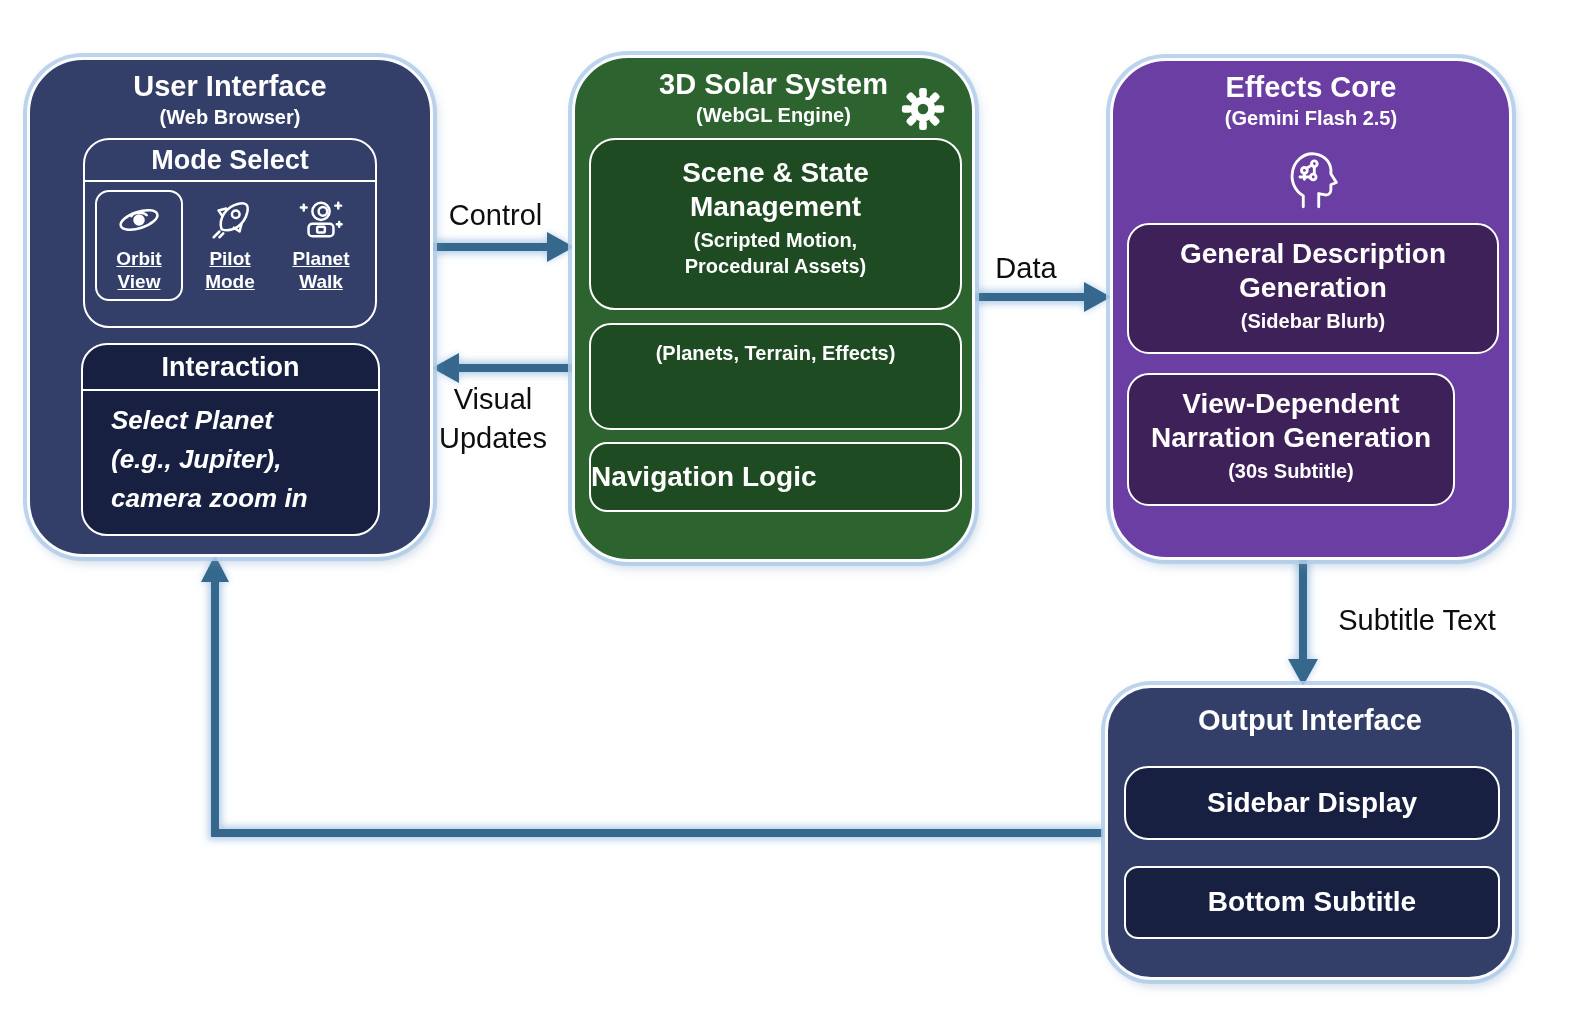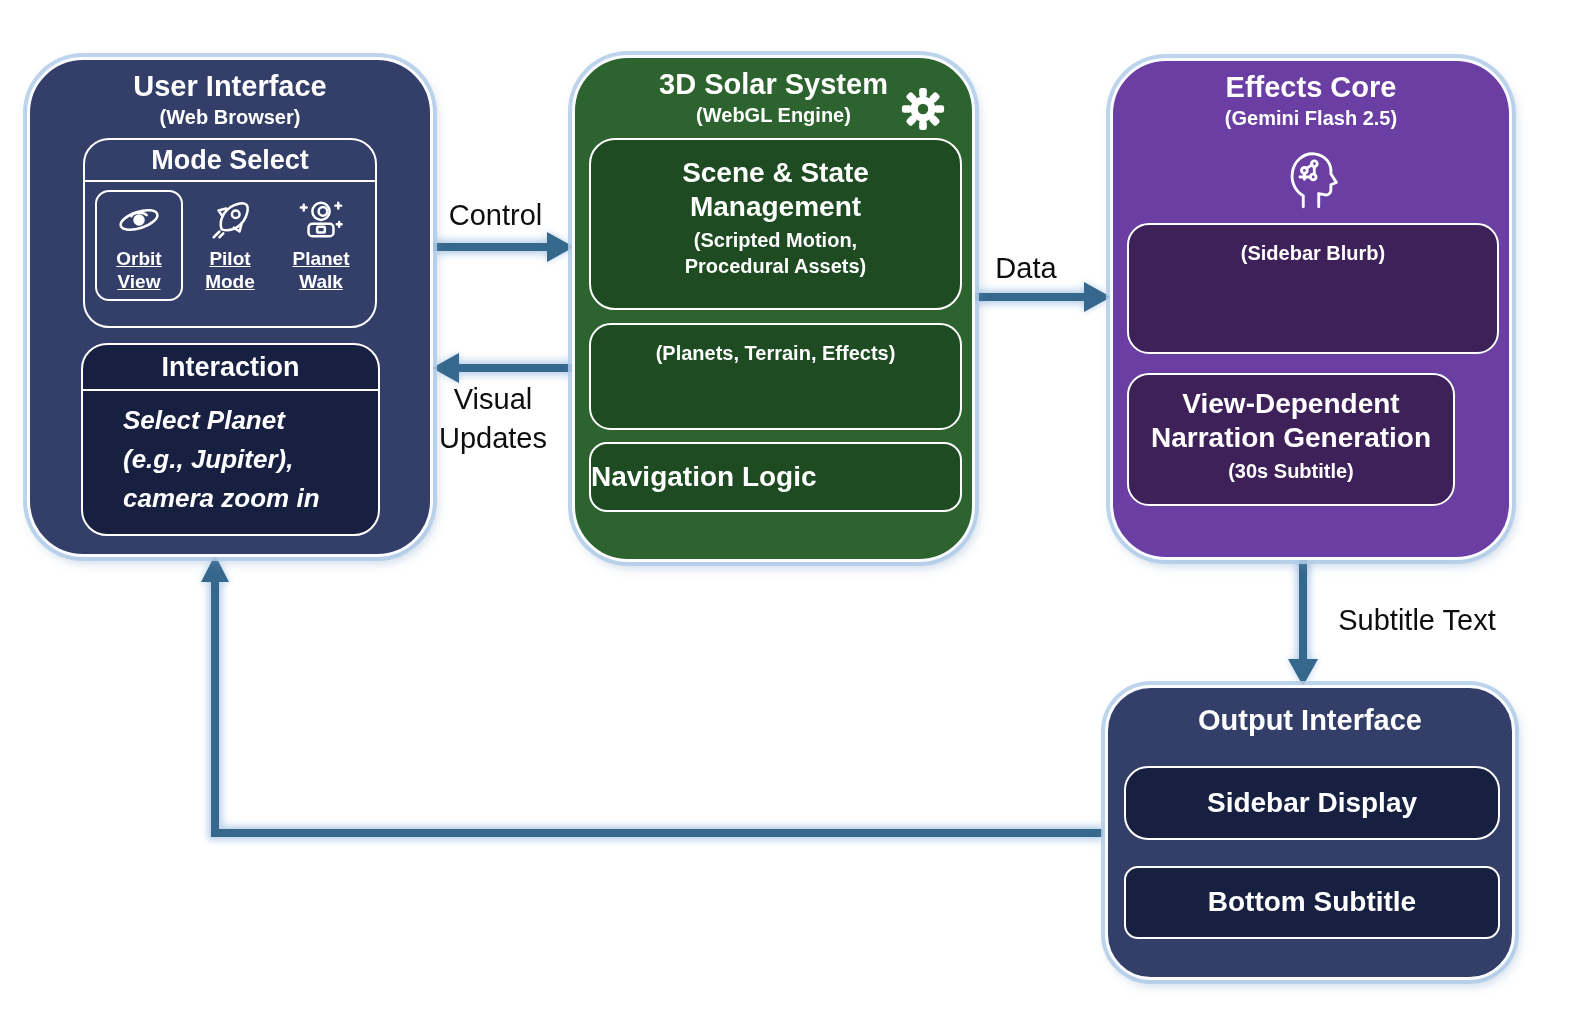--- a/index.html
+++ b/index.html
@@ -40,21 +40,21 @@
       border-bottom:2.5px solid #fff; font-size:27px; font-weight:700; text-align:center; }
   .mode-row { display:flex; justify-content:space-between; padding:8px 10px 0 10px;text-decoration:underline; }
   .mode { width:88px; display:flex; flex-direction:column; align-items:center;
           border:2.5px solid transparent; border-radius:14px; padding:5px 2px 6px 2px; }
   .mode.selected { border-color:#ffffff; }
   .mode .ml { font-size:19px; font-weight:700; line-height:23px; margin-top:4px; text-align:center; }
   .mode svg { width:46px; height:46px; }
 
   #interaction { left:51px; top:283px; width:299px; height:193px; border-radius:26px; background:#172040; text-align:left; }
   #interaction .hd { font-size:27px; height:46px; line-height:44px; }
-  #interaction .body { padding:10px 10px 0 28px; font-size:26px; font-style:italic; font-weight:700; line-height:39px;margin-left:12px; }
+  #interaction .body { padding:10px 10px 0 28px; font-size:26px; font-style:italic; font-weight:700; line-height:39px; }
 
   
   #scene-block  { left:14px; top:80px;  width:373px; height:172px; border-radius:26px; background:#1e4b21; padding-top:16px; }
   #render-block { left:14px; top:265px; width:373px; height:107px; border-radius:22px; background:#1e4b21; padding-top:12px; }
   #nav-block    { left:14px; top:384px; width:373px; height:70px;  border-radius:18px; background:#1e4b21;
                   display:flex; align-items:center; justify-content:flex-start; }
   #gear-icon { position:absolute; right:26px; top:28px; width:46px; height:46px; }
 
   
   #brain-icon { position:absolute; left:0; right:0; top:84px; margin:auto; width:62px; height:64px; }
@@ -241,20 +241,22 @@
       <path class="icon-stroke" stroke-width="3" d="M21 56 L21 46 C14 42 10 34 11 26 C12 15 21 7 31 8 C41 9 47 17 46 26 L51 34 L46 36 L46 41 C46 44 43 46 40 45 L35 44 L35 56"></path>
       <g class="icon-stroke" stroke-width="2.4">
         <circle cx="22" cy="23" r="2.6"></circle>
         <circle cx="31" cy="17" r="2.6"></circle>
         <circle cx="30" cy="29" r="2.6"></circle>
         <path d="M24 21 L29 18 M31 20 L31 26 M27 29 L18 29 M22 26 L22 31"></path>
       </g>
     </svg>
 
     <div class="inner" id="gen-block">
+      <div class="t preline">General Description
+Generation</div>
       <div class="s">(Sidebar Blurb)</div>
     </div>
 
     <div class="inner" id="view-block">
       <div class="t preline">View-Dependent
 Narration Generation</div>
       <div class="s">(30s Subtitle)</div>
     </div>
   </section>
 

